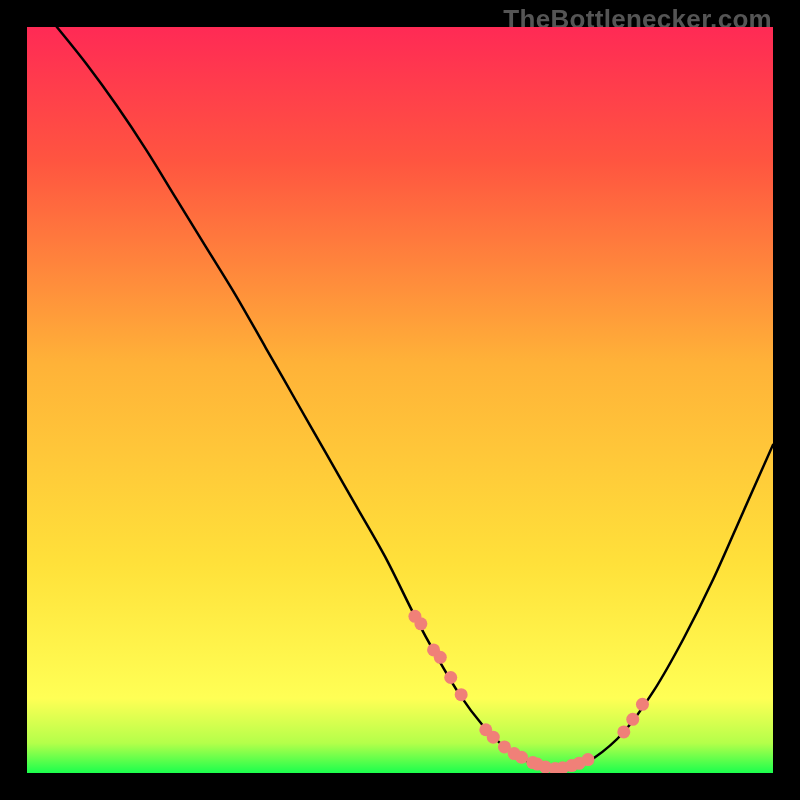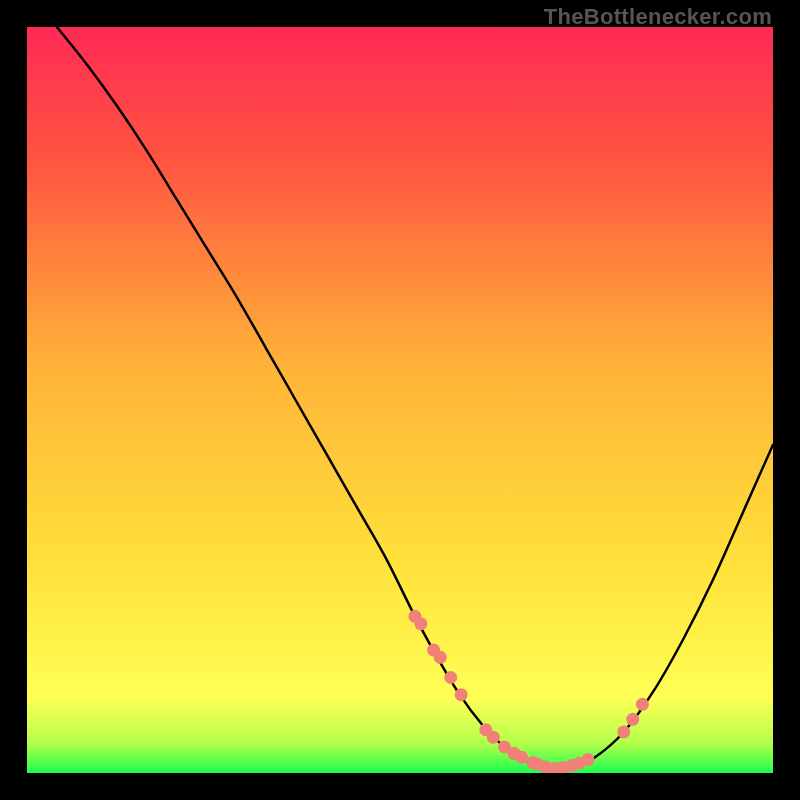--- a/index.html
+++ b/index.html
@@ -16,21 +16,21 @@
     left: 0;
     top: 0;
     width: 746px;
     height: 746px;
   }
   .watermark {
     position: absolute;
     top: 4px;
     right: 28px;
     color: #555;
-    font-size: 22px;
+    font-size: 26px;
     font-weight: 600;
     letter-spacing: 0.3px;
   }
   svg { display: block; }
 </style>
 </head>
 <body>
 
 <div class="watermark">TheBottlenecker.com</div>
 

